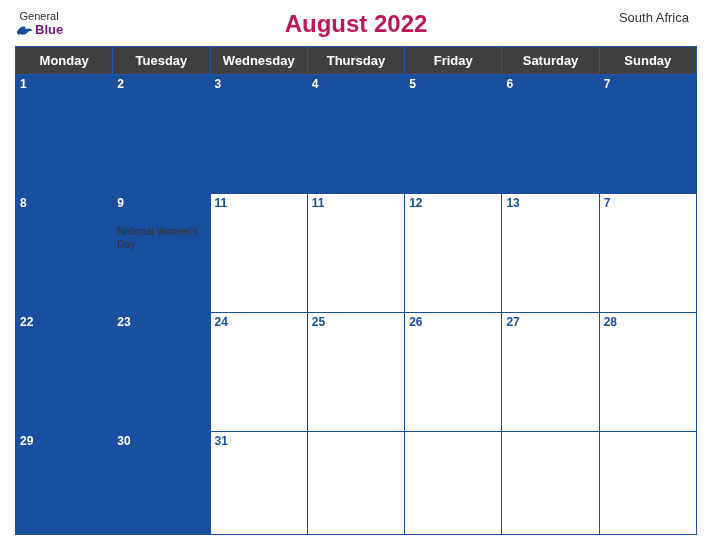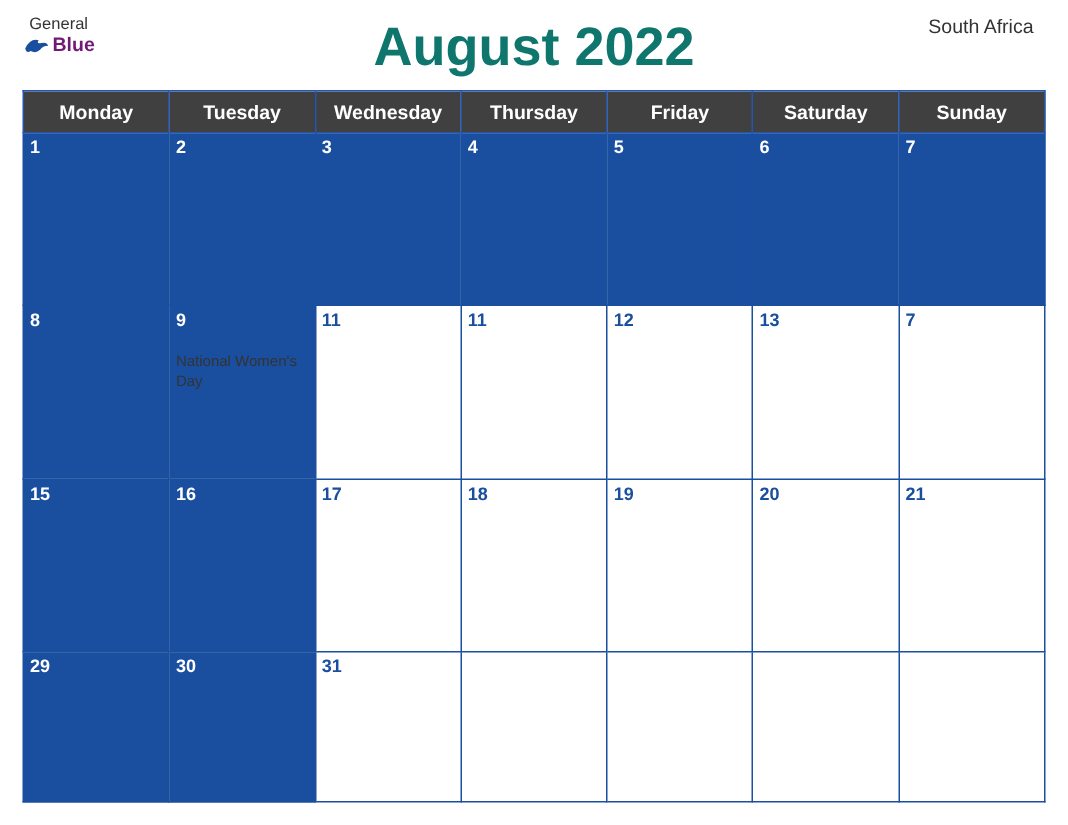--- a/index.html
+++ b/index.html
@@ -43,22 +43,22 @@
       align-items: center;
       gap: 2px;
     }
 
     .logo-bird {
       width: 18px;
       height: 14px;
     }
 
     .title {
-      font-size: 36px;
-      color: #0f766e;
+      font-size: 24px;
+      color: #be185d;
       font-weight: bold;
       text-align: center;
     }
 
     .country {
       position: absolute;
       right: 8px;
       font-size: 13px;
       color: #333;
     }
@@ -189,39 +189,39 @@
         </td>
         <td>
           <span class="day-num">13</span>
         </td>
         <td>
           <span class="day-num">7</span>
         </td>
       </tr>
       <tr>
         <td class="blue-bg">
-          <span class="day-num">15</span>
-        </td>
-        <td class="blue-bg">
-          <span class="day-num">16</span>
-        </td>
-        <td>
-          <span class="day-num">17</span>
-        </td>
-        <td>
-          <span class="day-num">18</span>
-        </td>
-        <td>
-          <span class="day-num">19</span>
-        </td>
-        <td>
-          <span class="day-num">20</span>
-        </td>
-        <td>
-          <span class="day-num">21</span>
+          <span class="day-num">22</span>
+        </td>
+        <td class="blue-bg">
+          <span class="day-num">23</span>
+        </td>
+        <td>
+          <span class="day-num">24</span>
+        </td>
+        <td>
+          <span class="day-num">25</span>
+        </td>
+        <td>
+          <span class="day-num">26</span>
+        </td>
+        <td>
+          <span class="day-num">27</span>
+        </td>
+        <td>
+          <span class="day-num">28</span>
         </td>
       </tr>
       <tr>
         <td class="blue-bg">
           <span class="day-num">29</span>
         </td>
         <td class="blue-bg">
           <span class="day-num">30</span>
         </td>
         <td>

